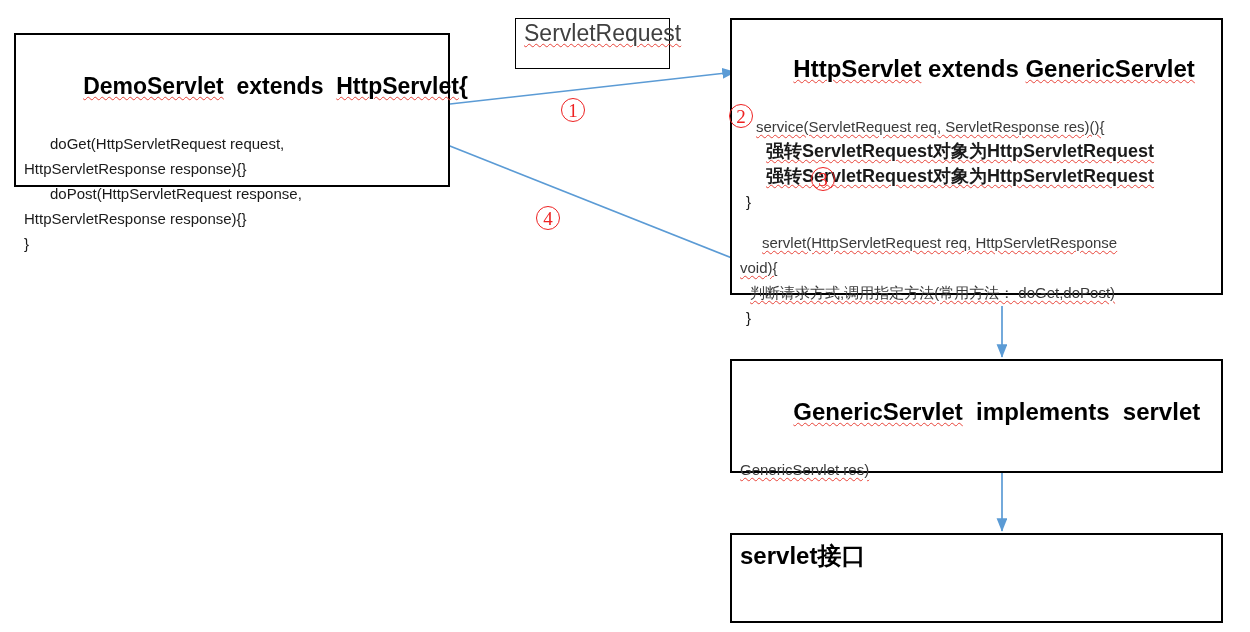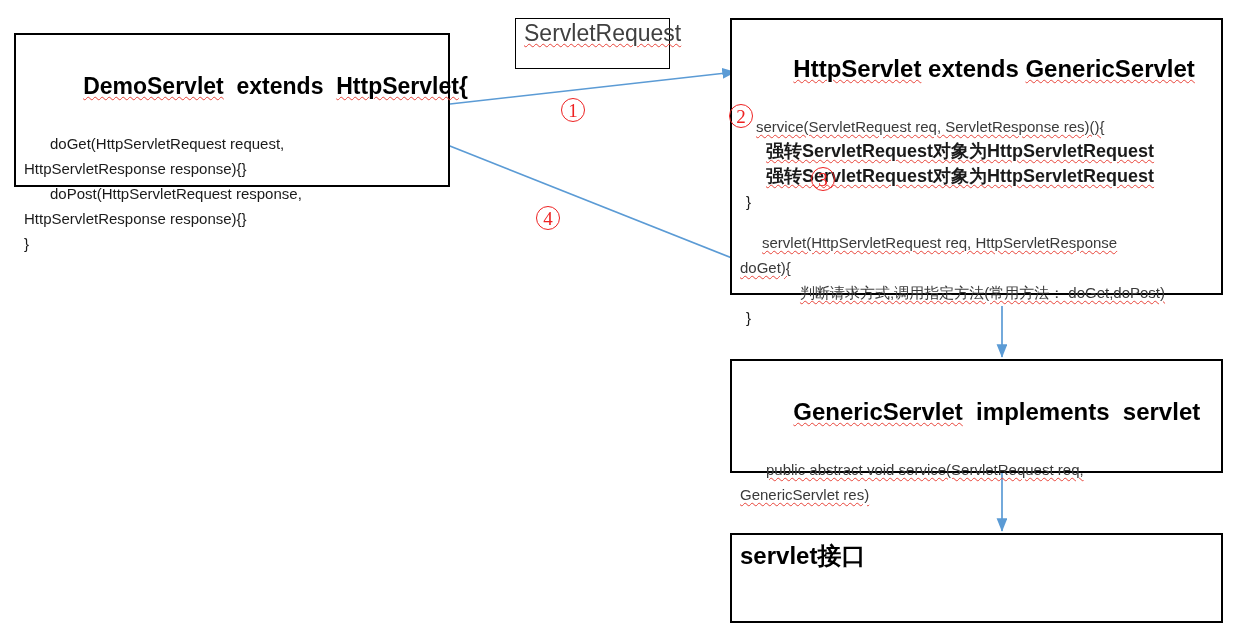--- a/index.html
+++ b/index.html
@@ -129,32 +129,31 @@
     <div class="inner" style="padding:4px 6px 0 8px;">
       <div class="title big">
         <span class="sq">HttpServlet</span><span> extends </span><span class="sq">GenericServlet</span>
       </div>
       <div class="ln sq indent2">service(ServletRequest req, ServletResponse res)(){</div>
       <div class="ln b dark sq" style="padding-left:26px;font-size:18px;">强转ServletRequest对象为HttpServletRequest</div>
       <div class="ln b dark sq" style="padding-left:26px;font-size:18px;">强转ServletRequest对象为HttpServletRequest</div>
       <div class="ln dark" style="padding-left:6px;">}</div>
       <div class="ln" style="height:16px;line-height:16px;">&nbsp;</div>
       <div class="ln sq" style="padding-left:22px;">servlet(HttpServletRequest req, HttpServletResponse</div>
-      <div class="ln sq">doGet){</div>
-      <div class="ln sq" style="padding-left:10px;text-align:center;">判断请求方式,调用指定方法(常用方法： doGet,doPost)</div>
+      <div class="ln sq">void){</div>
+      <div class="ln sq" style="padding-left:10px;">判断请求方式,调用指定方法(常用方法： doGet,doPost)</div>
       <div class="ln dark" style="padding-left:6px;">}</div>
     </div>
   </div>
 
   <div class="box" style="left:730px; top:359px; width:493px; height:114px;">
     <div class="inner" style="padding:6px 18px 0 8px;">
       <div class="title big">
         <span class="sq">GenericServlet</span><span>  implements  servlet</span>
       </div>
-      <div class="ln sq indent">public abstract void service(ServletRequest req,</div>
       <div class="ln sq">GenericServlet res)</div>
     </div>
   </div>
 
   <div class="box" style="left:730px; top:533px; width:493px; height:90px;">
     <div class="inner" style="padding:6px 6px 0 8px;">
       <div class="title big">servlet接口</div>
     </div>
   </div>
 

